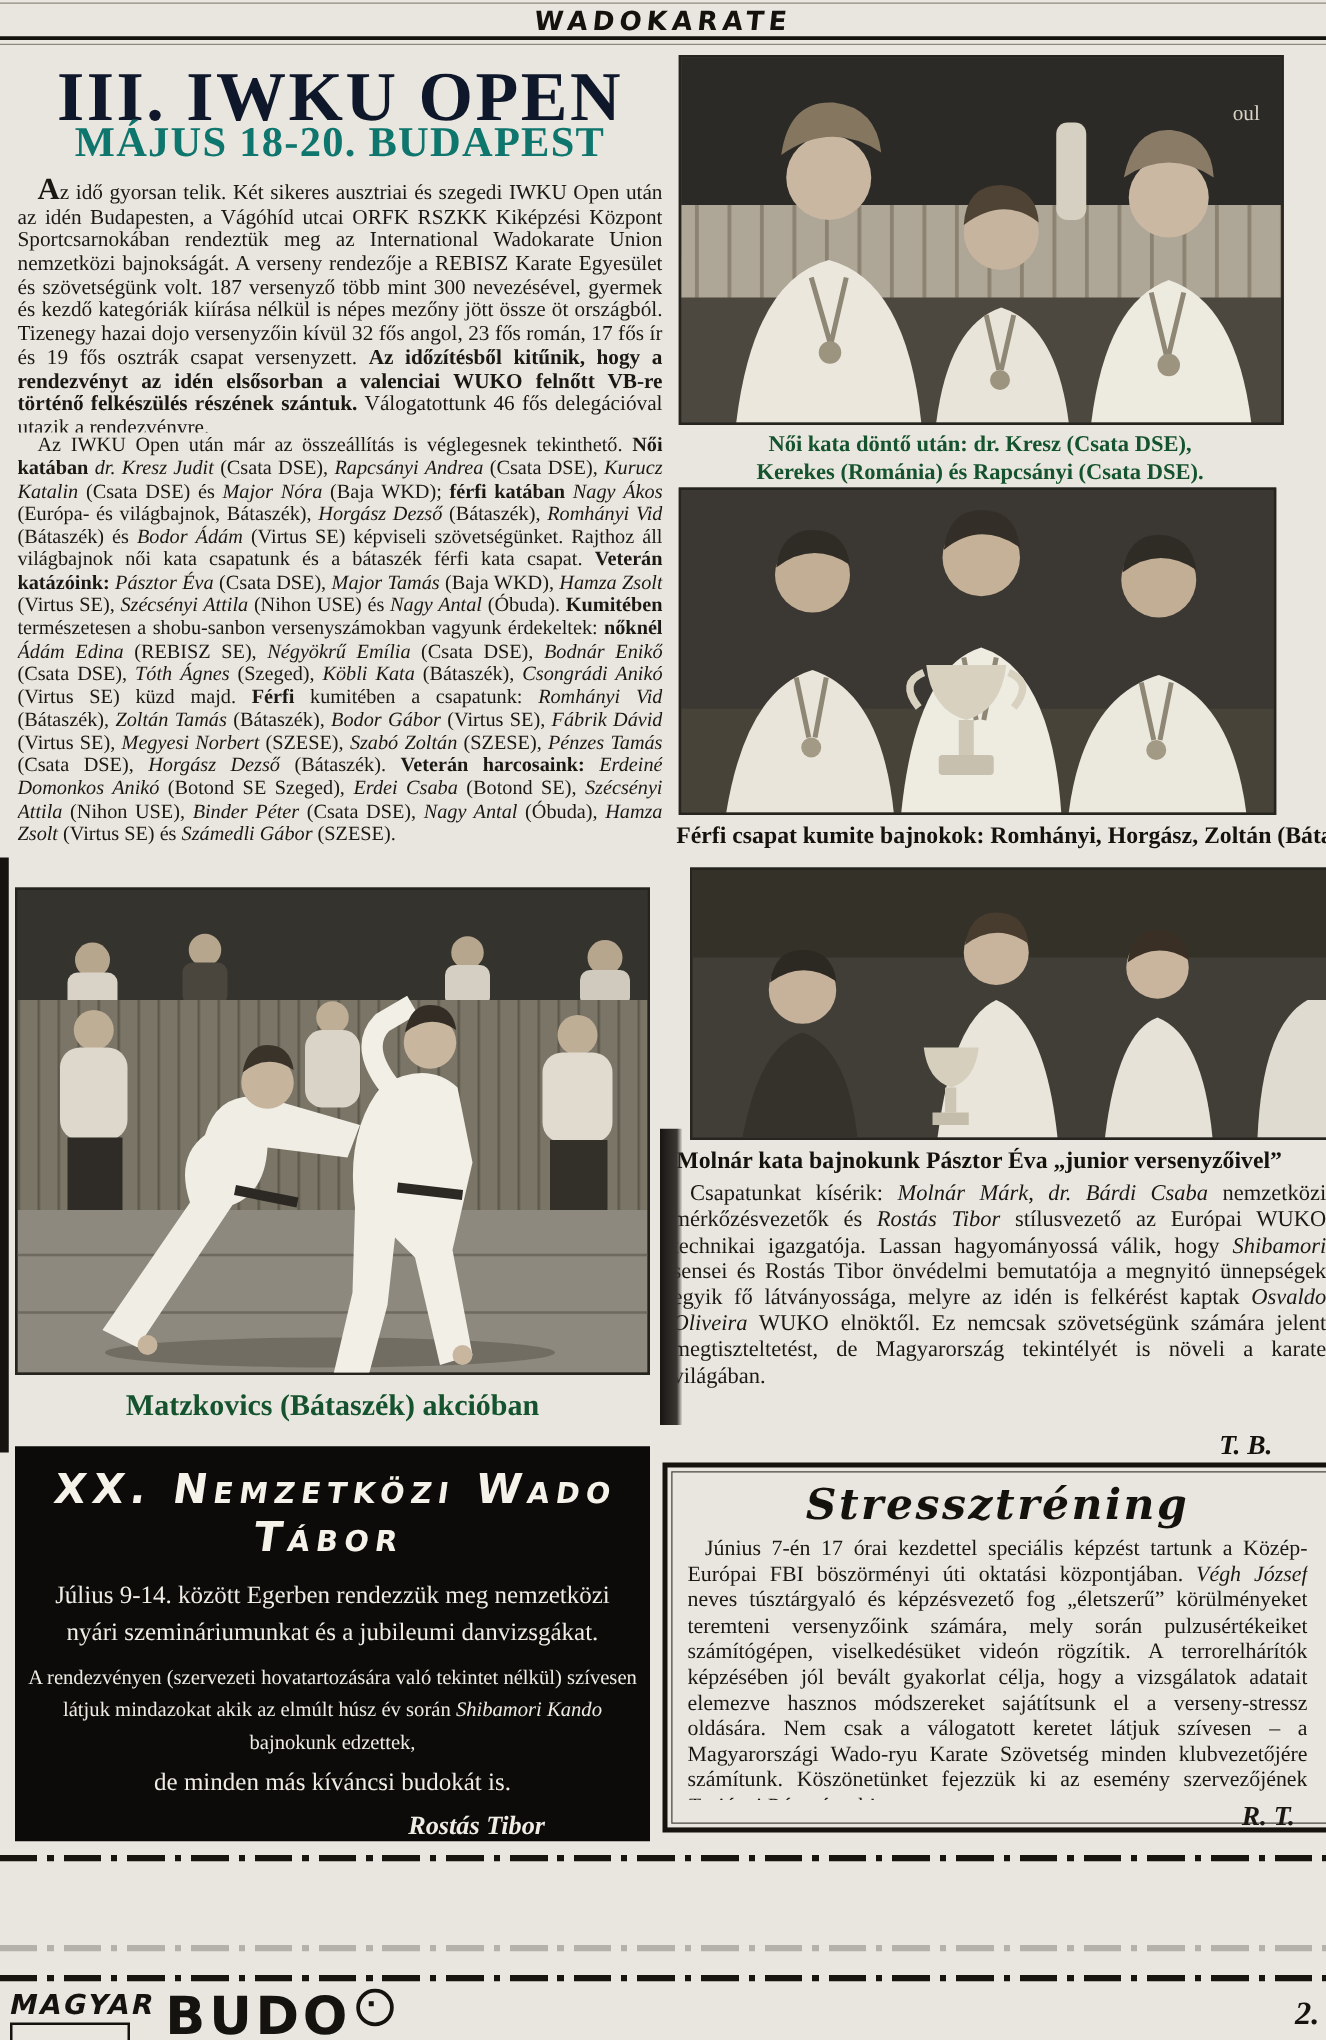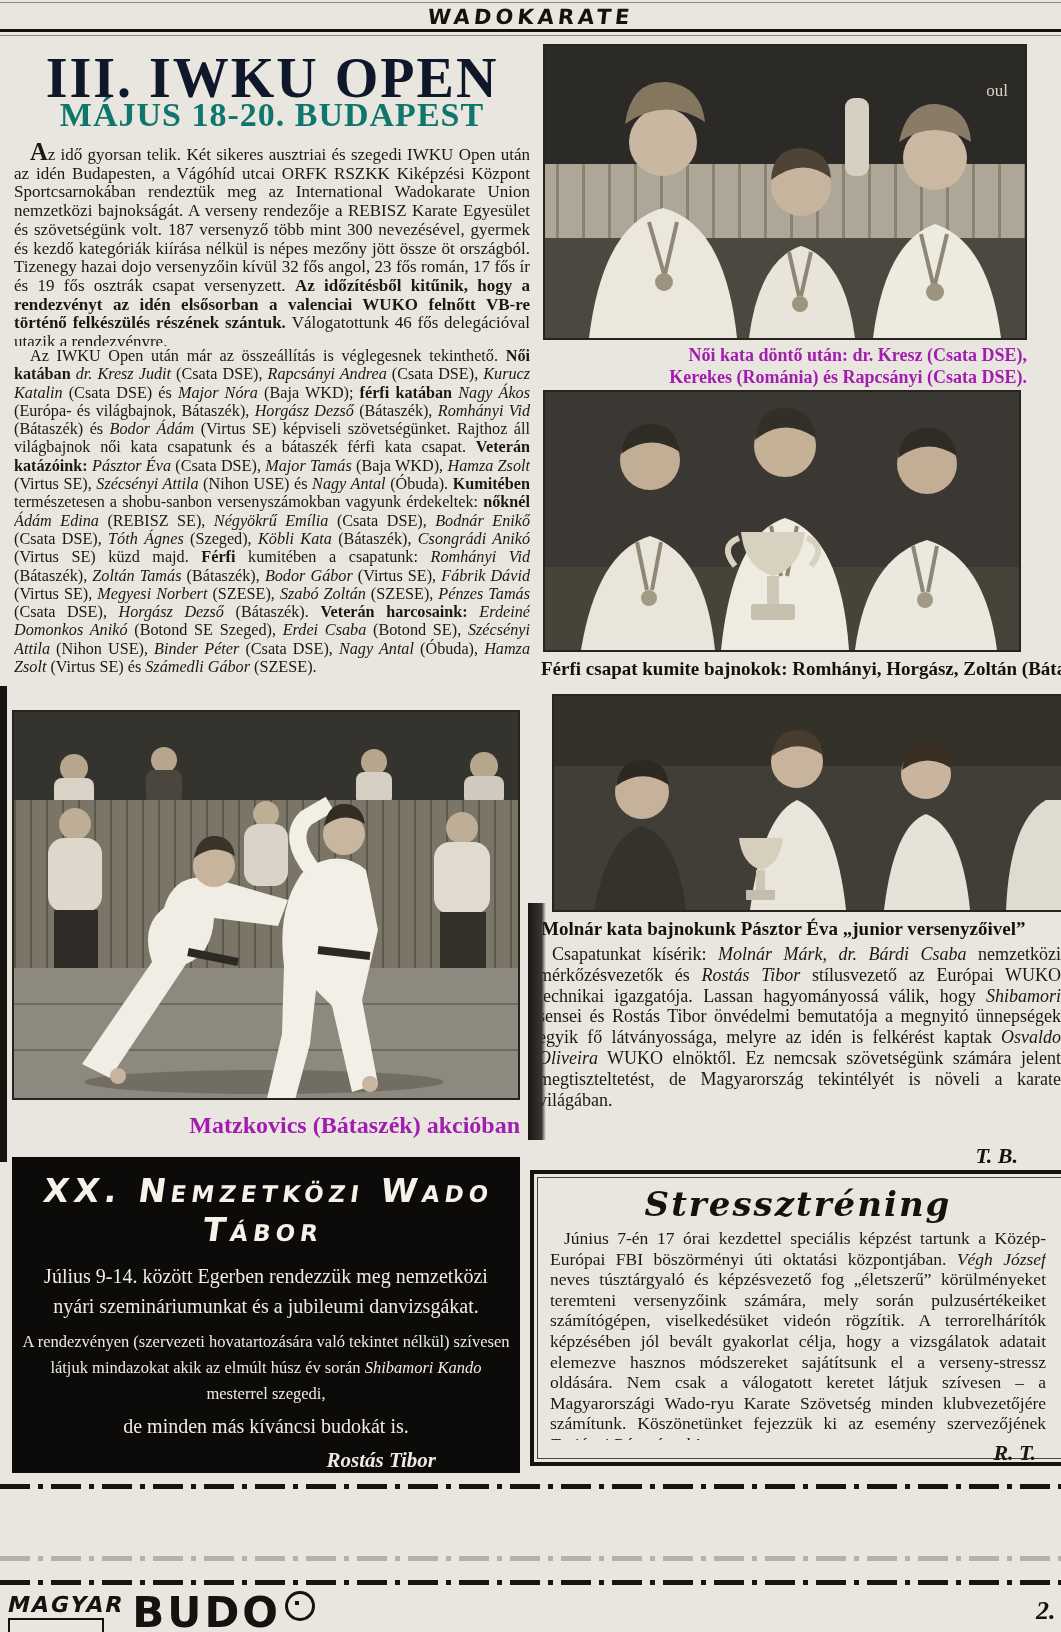--- a/index.html
+++ b/index.html
@@ -16,21 +16,21 @@
   .rule-thick{left:0;width:1061px;height:3px;background:#14120d;}
   
   .title1{left:14px;width:516px;text-align:center;font-weight:bold;font-size:56px;letter-spacing:2px;color:#0f172a;}
   .title2{left:14px;width:516px;text-align:center;font-weight:bold;font-size:34px;letter-spacing:1px;color:#0f766e;}
   .bodytext{text-align:justify;overflow:hidden;}
   .p1{left:14px;width:516px;top:140px;height:206px;font-size:17px;line-height:18.7px;text-indent:16px;}
   .p2{left:14px;width:516px;top:347px;height:362px;font-size:16.2px;line-height:18.3px;text-indent:16px;}
   .rp{left:538px;width:523px;top:944px;height:198px;font-size:18px;line-height:20.8px;text-indent:14px;}
   .photo{border:2px solid #26241e;background:#3a3833;}
   .photo svg{display:block;}
-  .caption{font-weight:bold;font-size:18px;text-align:right;color:#a21caf;}
+  .caption{font-weight:bold;font-size:18px;text-align:center;color:#14532d;}
   .caption-nowrap{font-weight:bold;font-size:19px;white-space:nowrap;overflow:hidden;color:#14120d;}
   .byline{font-weight:bold;font-style:italic;font-size:22px;text-align:right;color:#14120d;}
   
   .tabor{left:12px;top:1157px;width:508px;height:316px;background:#0c0b09;color:#efece4;
          text-align:center;box-sizing:border-box;padding-top:14px;}
   .tabor-title{font-family:"DejaVu Sans",sans-serif;font-weight:bold;font-variant:small-caps;
                letter-spacing:5px;font-size:33px;transform:skewX(-8deg);color:#f5f2ea;margin-bottom:12px;}
   .tabor-l1{font-size:20px;line-height:30px;width:94%;margin:0 auto;}
   .tabor-l2{font-size:16.5px;line-height:26px;width:96%;margin:8px auto 0;}
   .tabor-l3{font-size:20px;margin-top:8px;}
@@ -235,21 +235,21 @@
         <path d="M304 238 l52 6" stroke="#2c2924" stroke-width="8"></path>
         <circle cx="356" cy="372" r="8" fill="#c9b69e"></circle>
       </g>
     </svg>
   </div>
   <div class="abs caption" style="left:12px;top:1112px;width:508px;font-size:24px;">Matzkovics (Bátaszék) akcióban</div>
 
   <div class="abs tabor">
     <div class="tabor-title">XX. Nemzetközi Wado Tábor</div>
     <div class="tabor-l1">Július 9-14. között Egerben rendezzük meg nemzetközi nyári szemináriumunkat és a jubileumi danvizsgákat.</div>
-    <div class="tabor-l2"><span>A rendezvényen (szervezeti hovatartozására való tekintet nélkül) szívesen látjuk mindazokat akik az elmúlt húsz év során </span><span class="i">Shibamori Kando</span><span> mesterrel szegedi,</span></div>
+    <div class="tabor-l2"><span>A rendezvényen (szervezeti hovatartozására való tekintet nélkül) szívesen látjuk mindazokat akik az elmúlt húsz év során </span><span class="i">Shibamori Kando</span><span> bajnokunk edzettek,</span></div>
     <div class="tabor-l3">de minden más kíváncsi budokát is.</div>
     <div class="tabor-sig">Rostás Tibor</div>
   </div>
 
   <div class="abs stress">
     <div class="stress-title">Stressztréning</div>
     <div class="stress-body"><span>Június 7-én 17 órai kezdettel speciális képzést tartunk a Közép-Európai FBI böszörményi úti oktatási központjában. </span><span class="i">Végh József</span><span> neves túsztárgyaló és képzésvezető fog „életszerű” körülményeket teremteni versenyzőink számára, mely során pulzusértékeiket számítógépen, viselkedésüket videón rögzítik. A terrorelhárítók képzésében jól bevált gyakorlat célja, hogy a vizsgálatok adatait elemezve hasznos módszereket sajátítsunk el a verseny-stressz oldására. Nem csak a válogatott keretet látjuk szívesen – a Magyarországi Wado-ryu Karate Szövetség minden klubvezetőjére számítunk. Köszönetünket fejezzük ki az esemény szervezőjének </span><span class="i">Tarjányi Péter</span><span> úrnak!</span></div>
     <div class="stress-sig">R. T.</div>
   </div>
 

